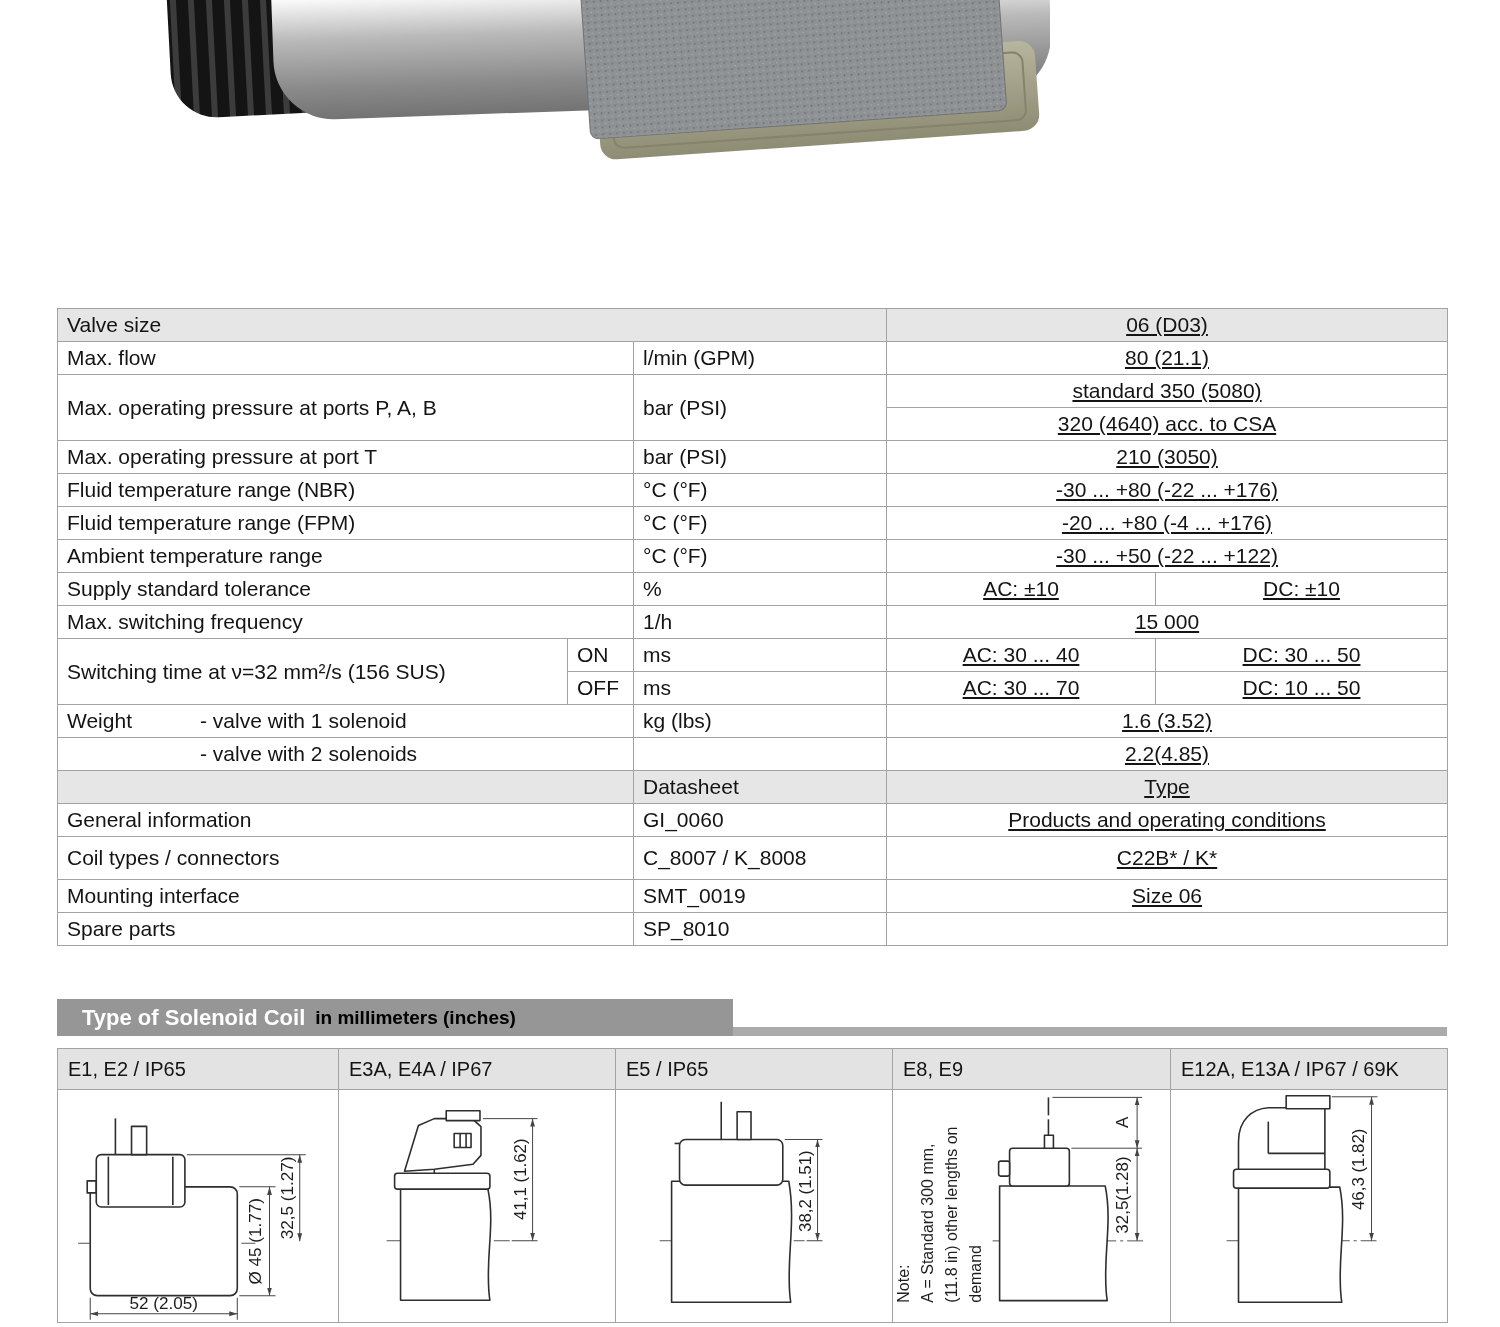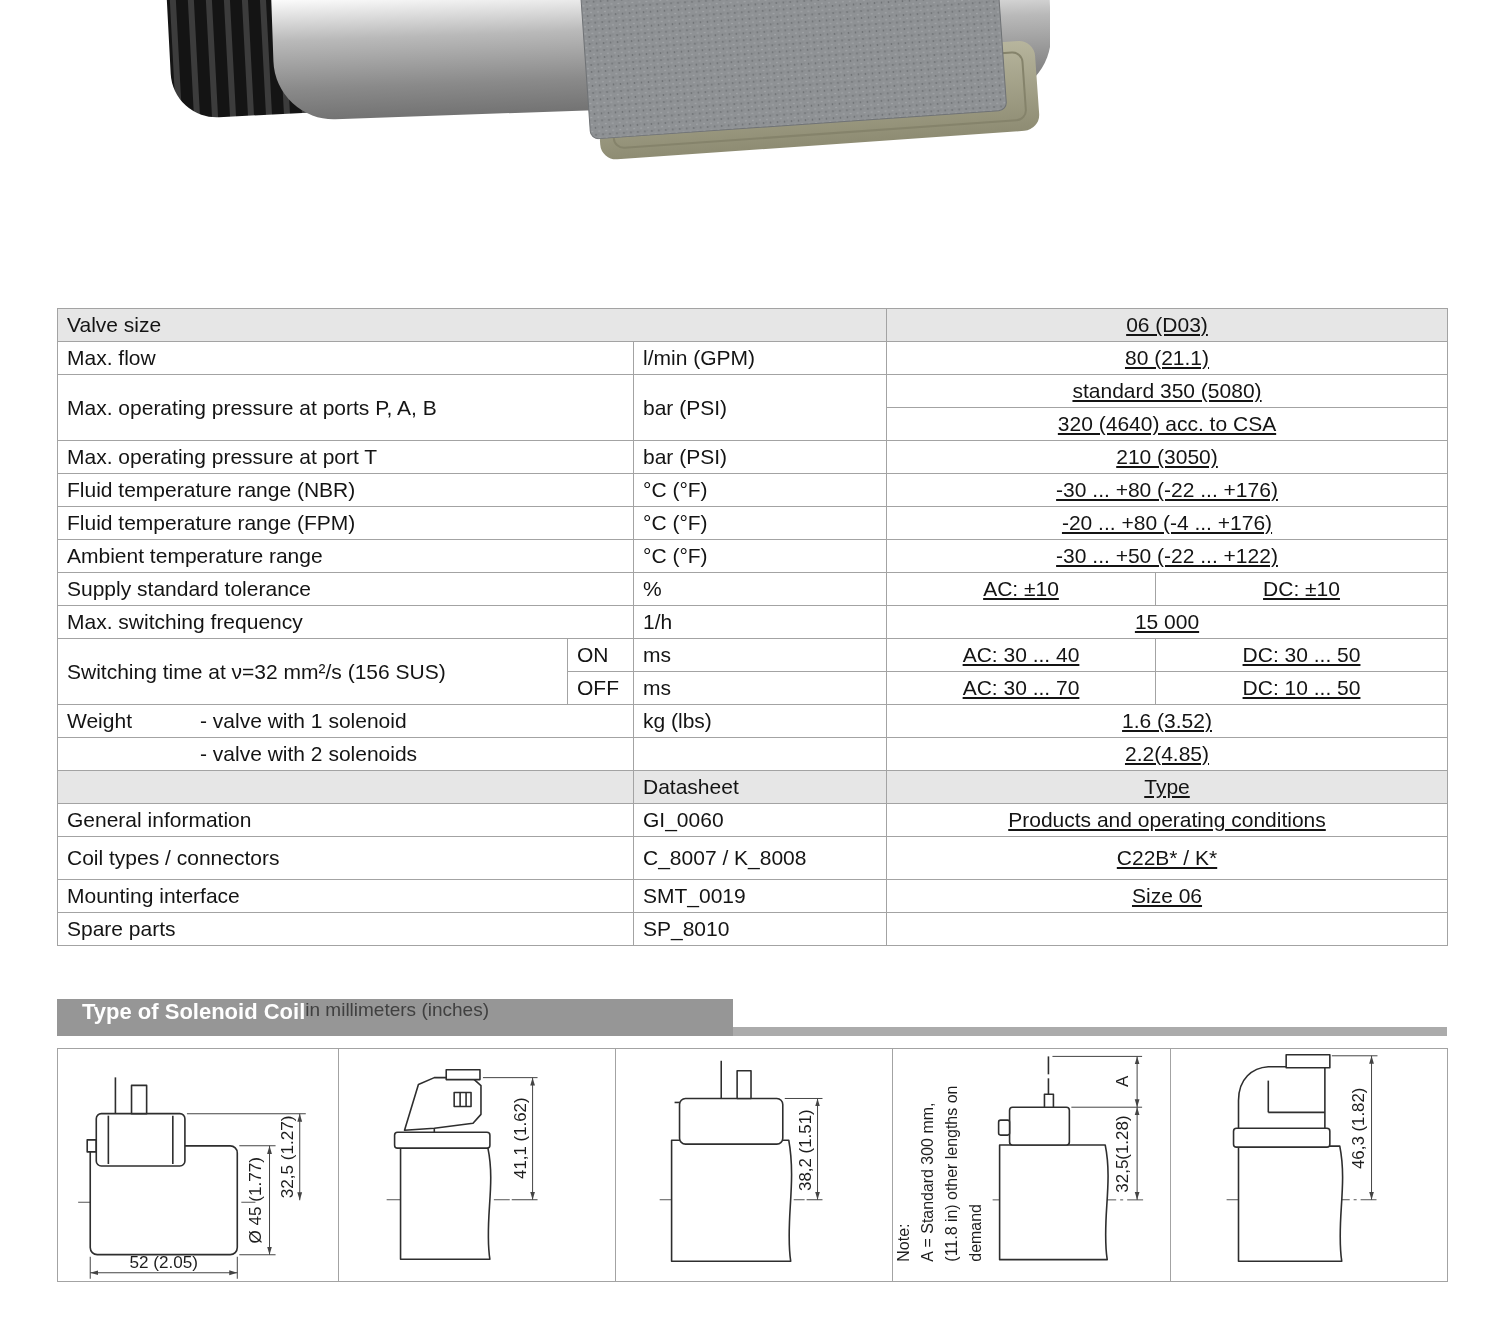--- a/index.html
+++ b/index.html
@@ -14,24 +14,24 @@
   table.spec { position:absolute; left:57px; top:276px; width:1390px;
     border-collapse:collapse; table-layout:fixed;margin-top:32px; }
   table.spec td { border:1px solid #a3a3a3; height:32px; padding:0 9px;
     font-size:21px; white-space:nowrap; overflow:hidden; vertical-align:middle; }
   table.spec td.v { text-align:center; padding:0 4px;text-decoration:underline; }
   .g { background:#e6e6e6; }
   .wlab { display:inline-block; width:133px; }
 
   
   .banner { position:absolute; left:57px; top:999px; width:676px; height:37px;
-    background:#969696; color:#fff; display:flex; align-items:flex-start;
+    background:#969696; color:#fff; display:flex; align-items:center;
     padding-left:25px; box-sizing:border-box; }
   .banner .t { font-weight:bold; font-size:22px; }
-  .banner .s { font-size:19px; color:#404040; }
+  .banner .s { font-size:19px; margin-left:10px; color:#000000;font-weight:bold; }
   .banner-tail { position:absolute; left:733px; top:1027px; width:714px; height:9px; background:#ababab; }
 
   
   table.coils { position:absolute; left:57px; top:1048px; width:1390px;
     border-collapse:collapse; table-layout:fixed; }
   table.coils td { border:1px solid #a3a3a3; }
   table.coils td.hd { background:#e3e3e3; font-size:20px; height:40px; padding:0 10px;
     white-space:nowrap; overflow:hidden; }
   table.coils td.cell { height:232px; padding:0; vertical-align:top; background:#fff; }
 
@@ -211,20 +211,27 @@
 
   <table class="coils">
     <colgroup>
         <col style="width:281px">
         <col style="width:277px">
         <col style="width:277px">
         <col style="width:278px">
         <col style="width:277px">
       </colgroup>
     <tbody>
+        <tr>
+      <td class="hd">E1, E2 / IP65</td>
+      <td class="hd">E3A, E4A / IP67</td>
+      <td class="hd">E5 / IP65</td>
+      <td class="hd">E8, E9</td>
+      <td class="hd">E12A, E13A / IP67 / 69K</td>
+    </tr>
     <tr>
 
       <td class="cell">
         <svg class="draw" width="279" height="232" viewBox="0 0 277 230">
           <line class="cl" x1="20" y1="152" x2="196" y2="152"></line>
           <rect class="fw" x="32" y="96" width="146" height="108" rx="7"></rect>
           <rect class="fw" x="29" y="90" width="9" height="12"></rect>
           <rect class="fw" x="38" y="64" width="88" height="52" rx="5"></rect>
           <line class="ln" x1="50" y1="66" x2="50" y2="114"></line>
           <line class="ln" x1="114" y1="66" x2="114" y2="114"></line>

